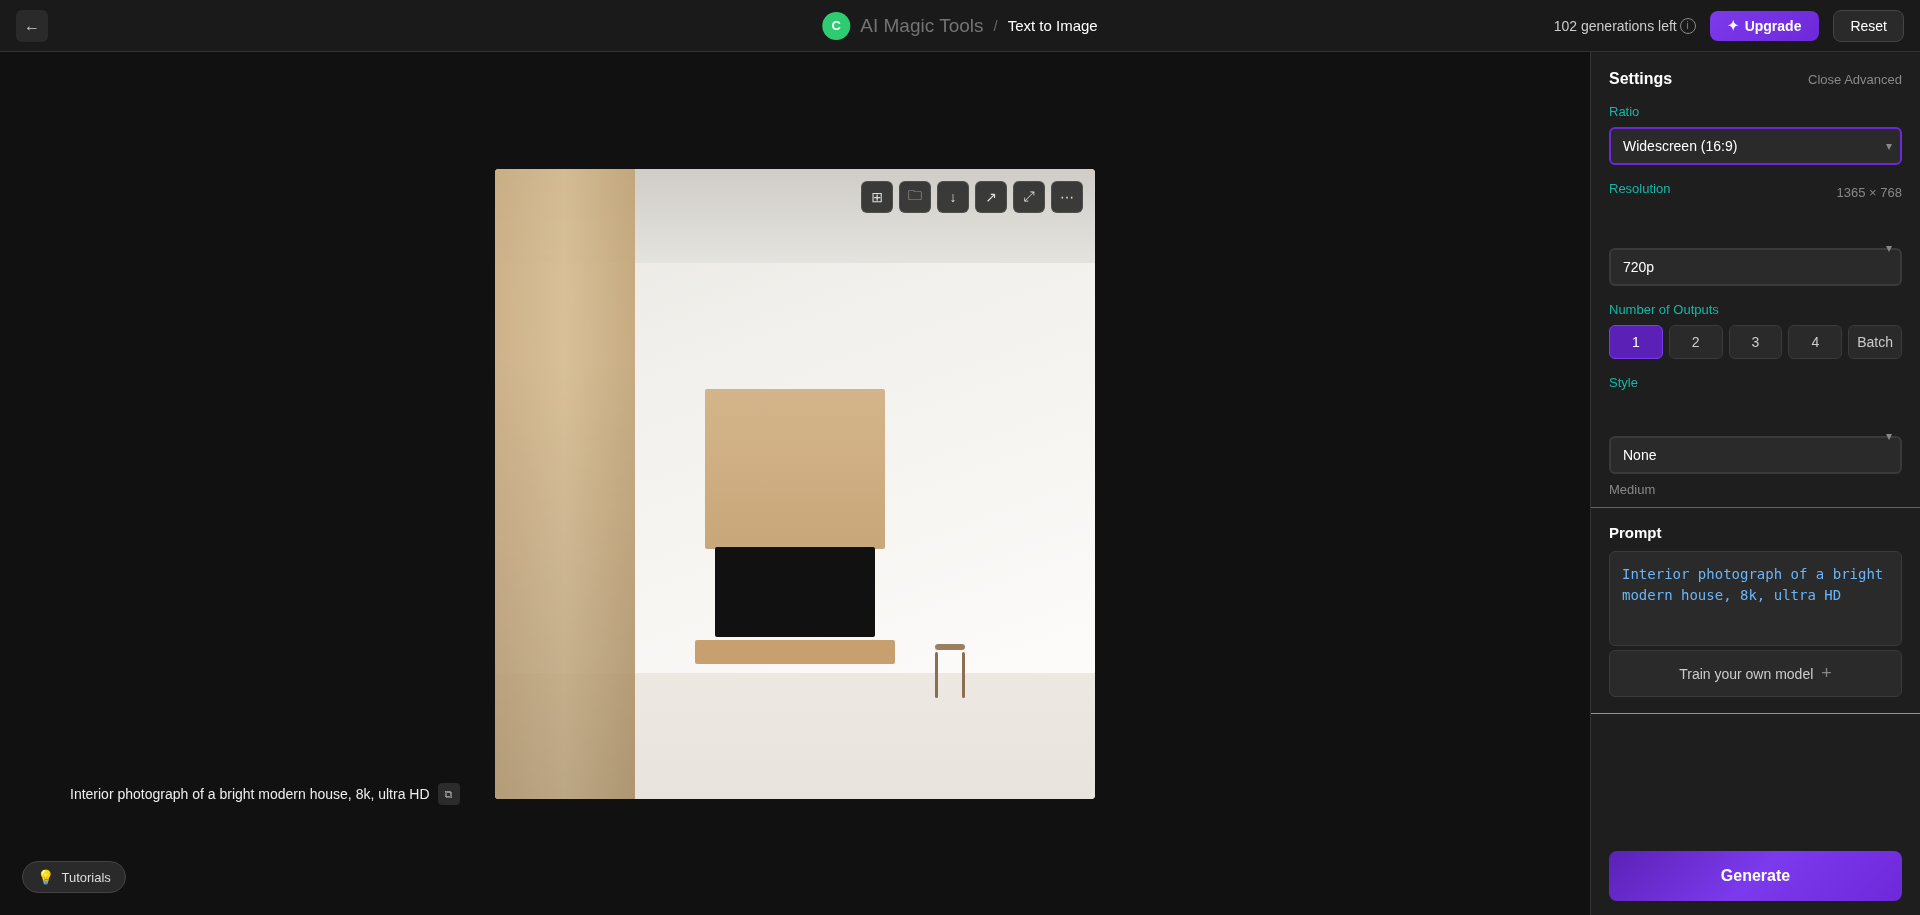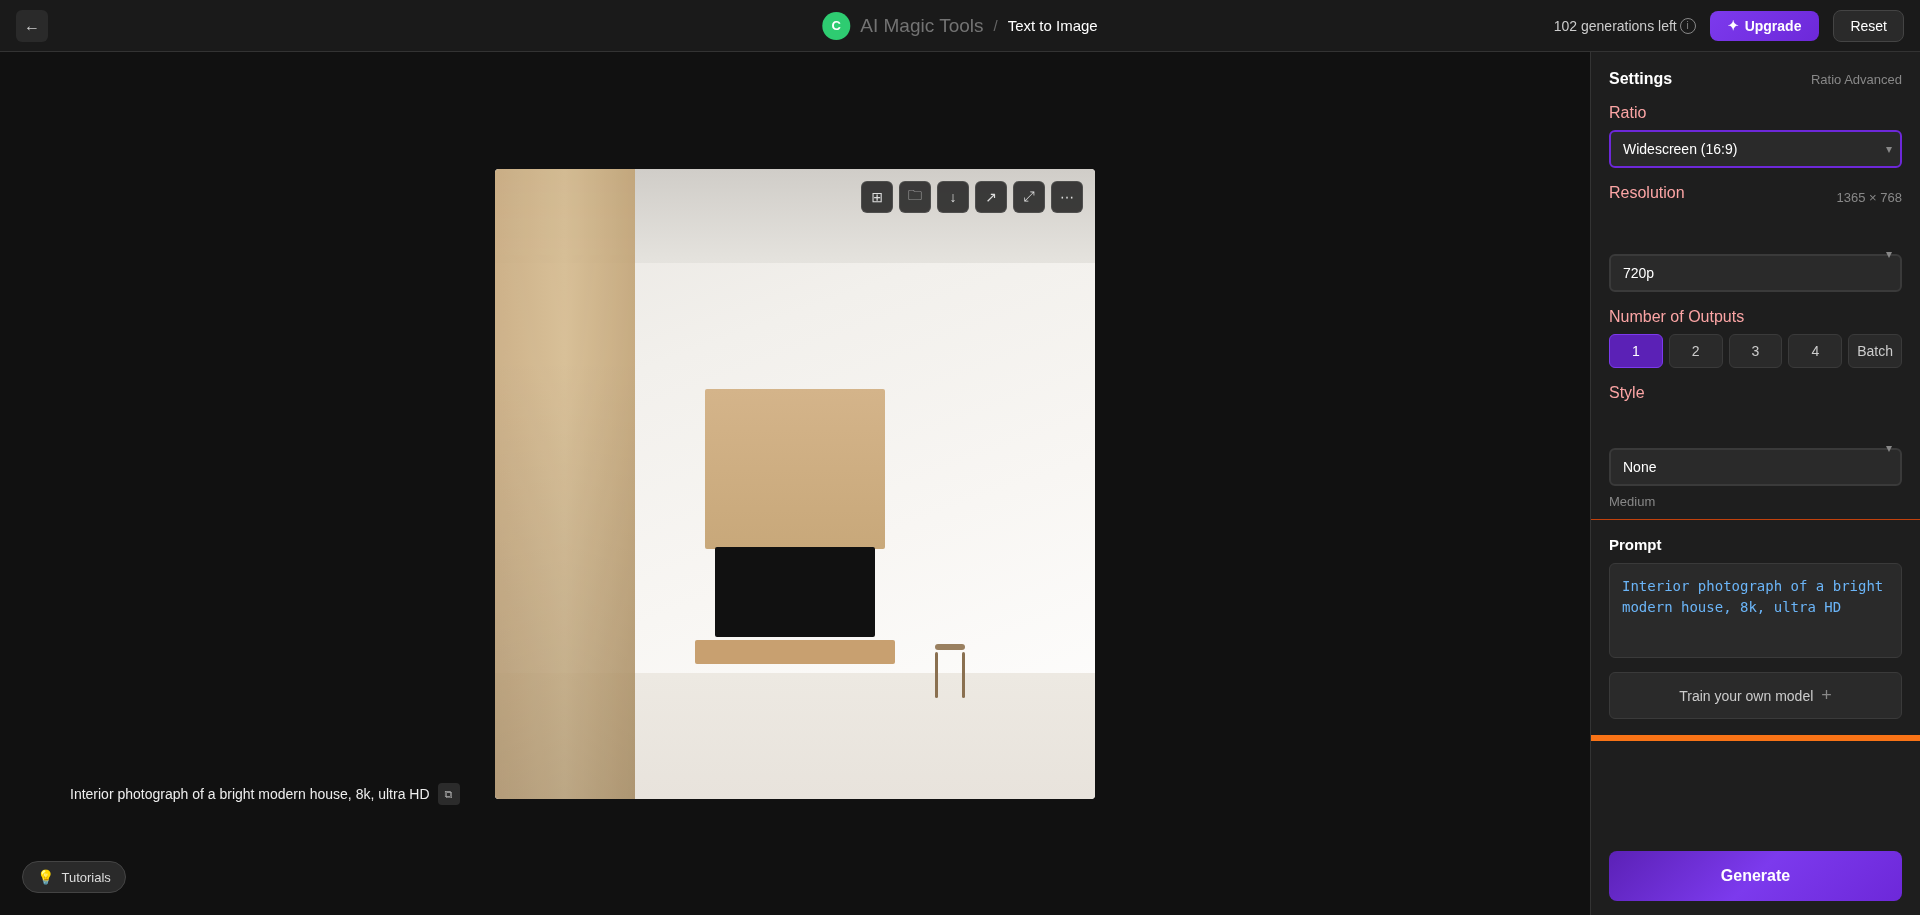--- a/index.html
+++ b/index.html
@@ -297,22 +297,22 @@
     }
     .close-advanced-btn {
       font-size: 13px;
       color: #888;
       cursor: pointer;
       background: none;
       border: none;
     }
 
     .field-label {
-      font-size: 16px;
-      color: #fca5a5;
+      font-size: 13px;
+      color: #14b8a6;
       margin-bottom: 8px;
     }
     .field-row {
       display: flex;
       justify-content: space-between;
       align-items: center;
       margin-bottom: 6px;
     }
 
     .select-wrapper {
@@ -374,21 +374,21 @@
 
     .medium-label {
       font-size: 13px;
       color: #888;
       margin-top: 4px;
     }
 
     
     .prompt-section {
       padding: 16px 18px;
-      border-bottom: 6px solid #f97316;
+      border-bottom: 1px solid #f97316;
     }
     .prompt-title {
       font-size: 15px;
       font-weight: 600;
       margin-bottom: 10px;
     }
     .prompt-textarea {
       width: 100%;
       background: #2a2a2a;
       border: 1px solid #3a3a3a;
@@ -396,21 +396,20 @@
       color: #6bb5f8;
       font-size: 14px;
       line-height: 1.5;
       padding: 12px;
       resize: none;
       height: 95px;
       outline: none;
     }
     .train-model-btn {
       width: 100%;
-      margin-top: 10px;
       background: #2a2a2a;
       border: 1px solid #3a3a3a;
       border-radius: 6px;
       color: #ccc;
       padding: 12px;
       font-size: 14px;
       cursor: pointer;
       display: flex;
       align-items: center;
       justify-content: center;
@@ -523,21 +522,21 @@
     </button>
 
   </div>
 
   <div class="right-panel">
 
     <div class="settings-section">
       <div class="settings-header">
         <span class="settings-title">Settings</span>
         <button class="close-advanced-btn">
-          <span>Ratio Advanced</span>
+          <span>Close Advanced</span>
         </button>
       </div>
 
       <div class="field-label">Ratio</div>
       <div class="select-wrapper" style="margin-bottom: 16px;">
         <select>
           <option>Widescreen (16:9)</option>
           <option>Square (1:1)</option>
           <option>Portrait (9:16)</option>
           <option>Landscape (4:3)</option>

